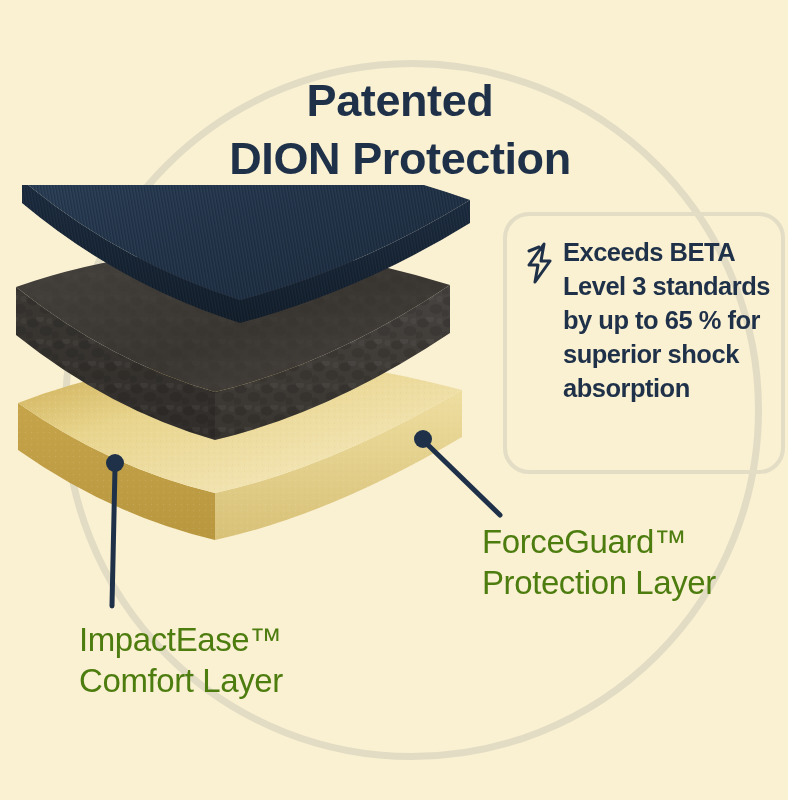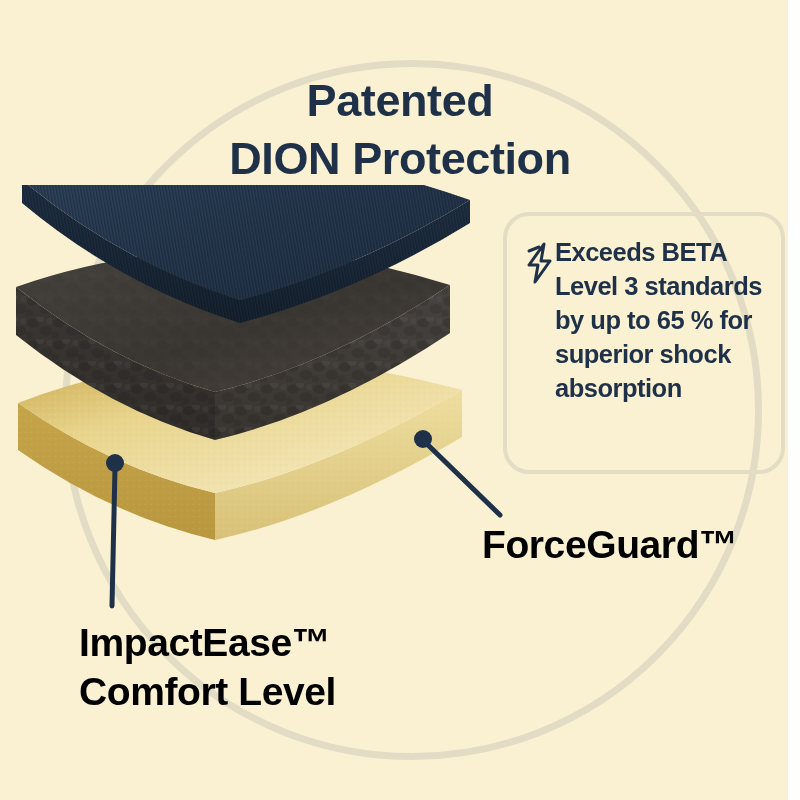--- a/index.html
+++ b/index.html
@@ -66,39 +66,40 @@
     box-sizing: border-box;
     background: transparent;
   }
   .callout-inner {
     position: absolute;
     left: 18px;
     top: 20px;
     right: 10px;
     display: flex;
     align-items: flex-start;
+    gap: 8px;
   }
   .bolt-icon {
     flex: 0 0 auto;
     margin-top: 6px;
   }
   .callout-text {
     color: #1E3149;
     font-size: 25.5px;
     font-weight: bold;
     line-height: 1.33;
     letter-spacing: -0.5px;
   }
 
   
   .label {
     position: absolute;
-    color: #000000;
-    font-weight: bold;
-    font-size: 39px;
+    color: #4d7c0f;
+    font-weight: normal;
+    font-size: 33px;
     line-height: 1.25;
     letter-spacing: -0.4px;
   }
   .label-force {
     left: 482px;
     top: 521px;
   }
   .label-impact {
     left: 47px;
     top: 619px;
@@ -249,20 +250,21 @@
           <path d="M19 2 L4 23 L13 23 L10 40 L25 19 L16 19 Z" fill="none" stroke="#1E3149" stroke-width="3" stroke-linejoin="round" stroke-linecap="round"></path>
           <line x1="4" y1="9" x2="14" y2="5" stroke="#1E3149" stroke-width="3" stroke-linecap="round"></line>
         </svg>
       </span>
       <span class="callout-text">Exceeds BETA Level 3 standards by up to 65 % for superior shock absorption</span>
     </div>
   </div>
 
   <div class="label label-force">
     <span>ForceGuard™</span>
+    <span>Protection Layer</span>
   </div>
 
   <div class="label label-impact">
     <span>ImpactEase™</span>
-    <span>Comfort Level</span>
+    <span>Comfort Layer</span>
   </div>
 
 </div>
 
 </body></html>

